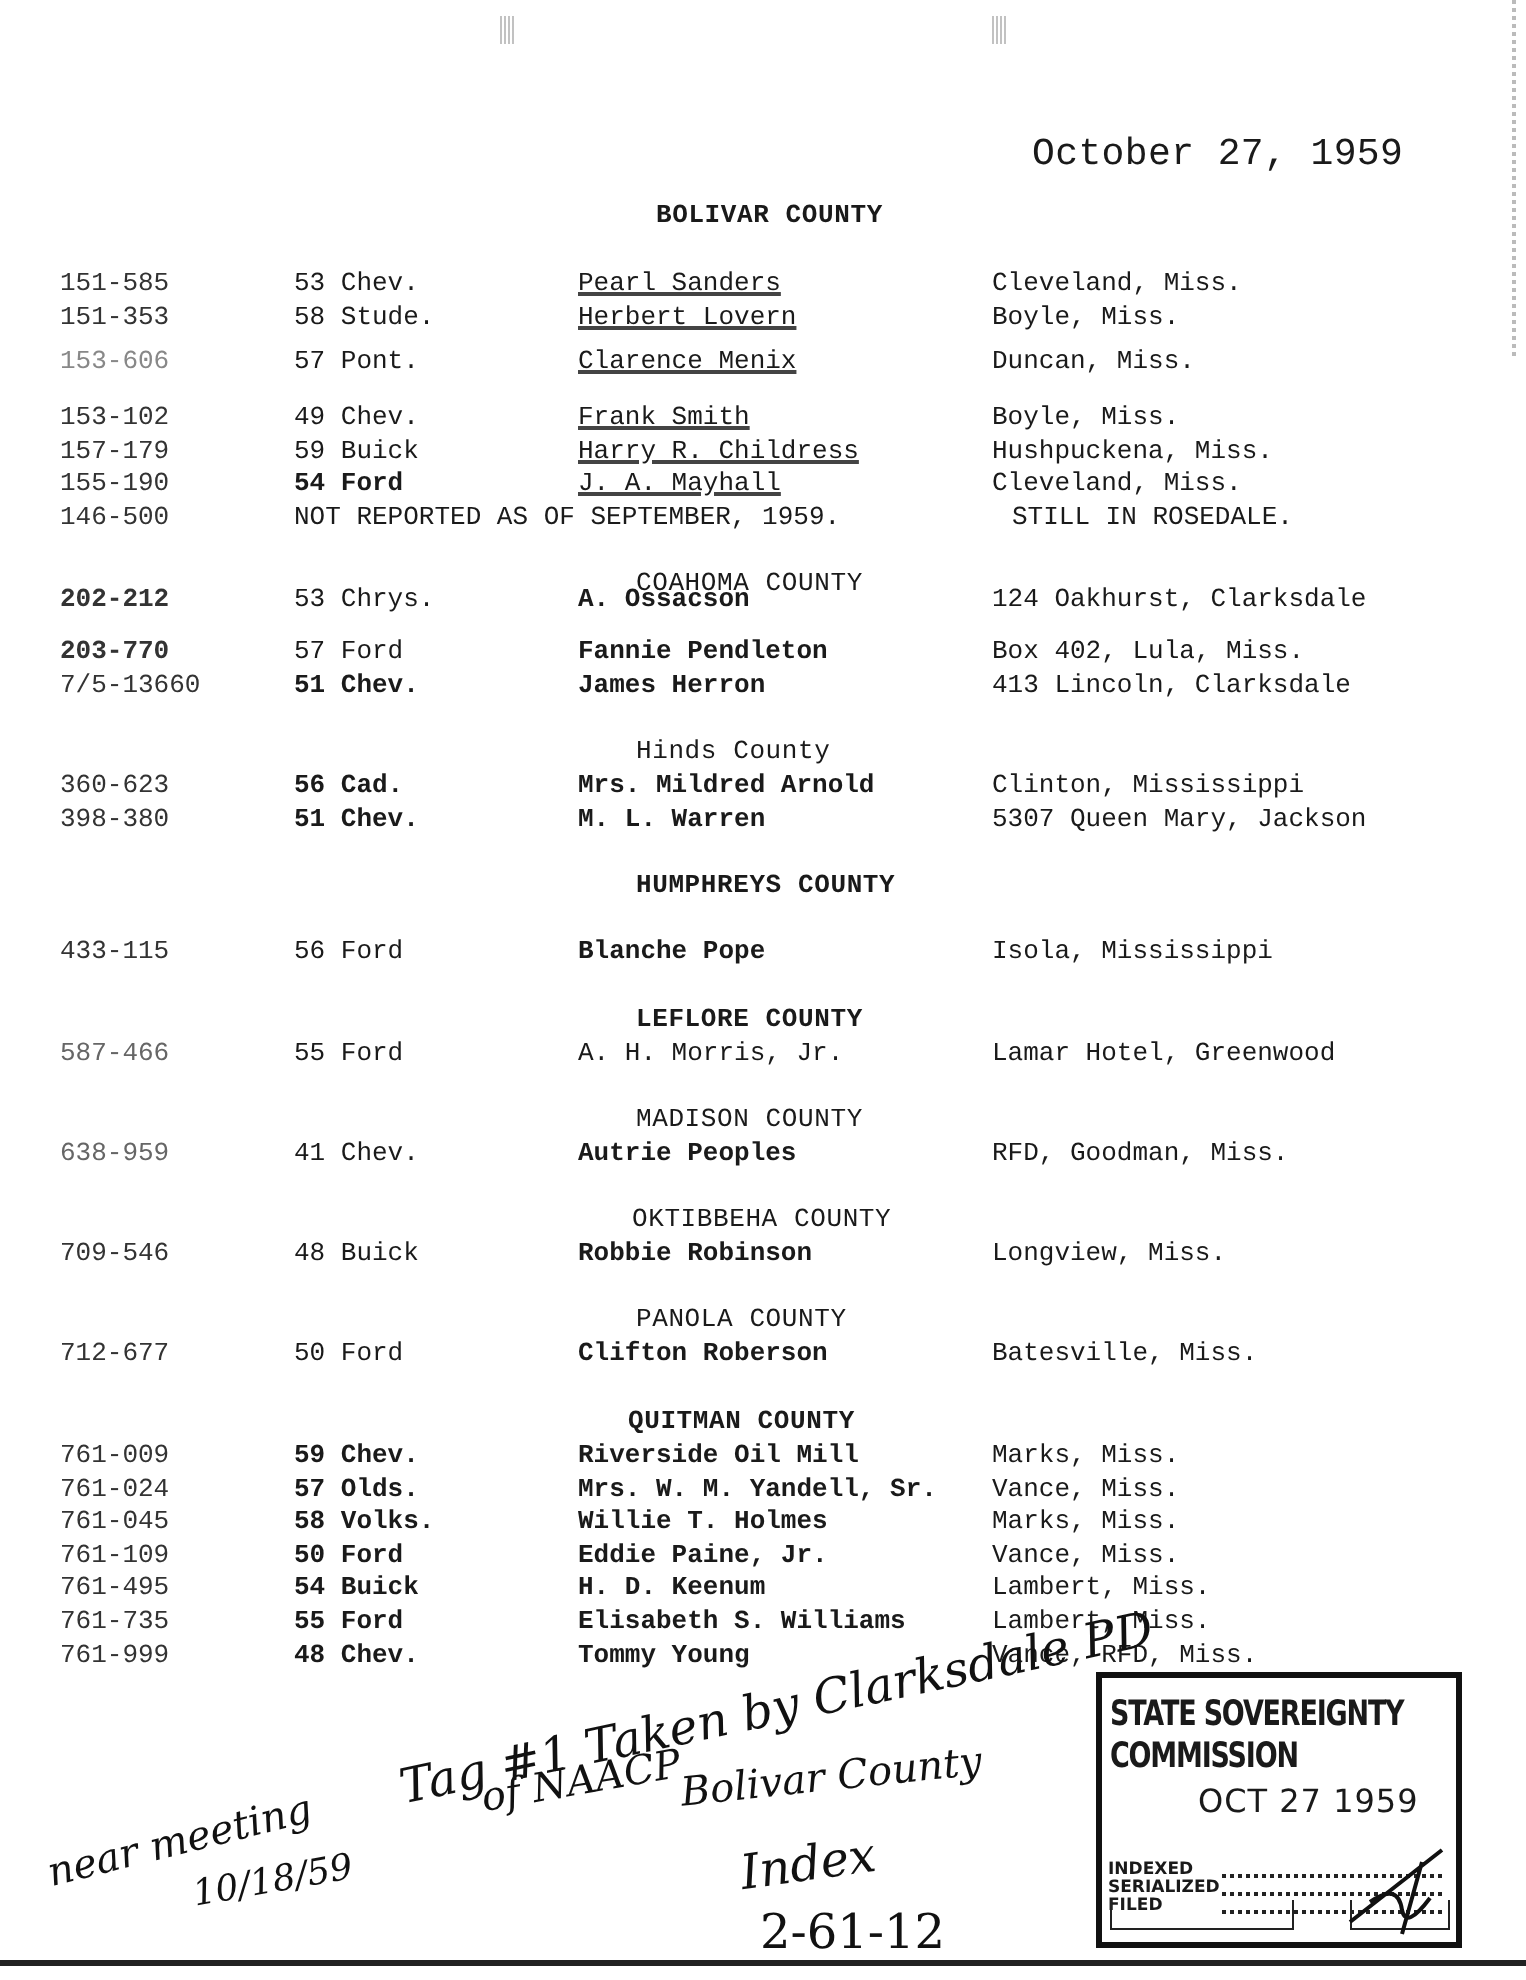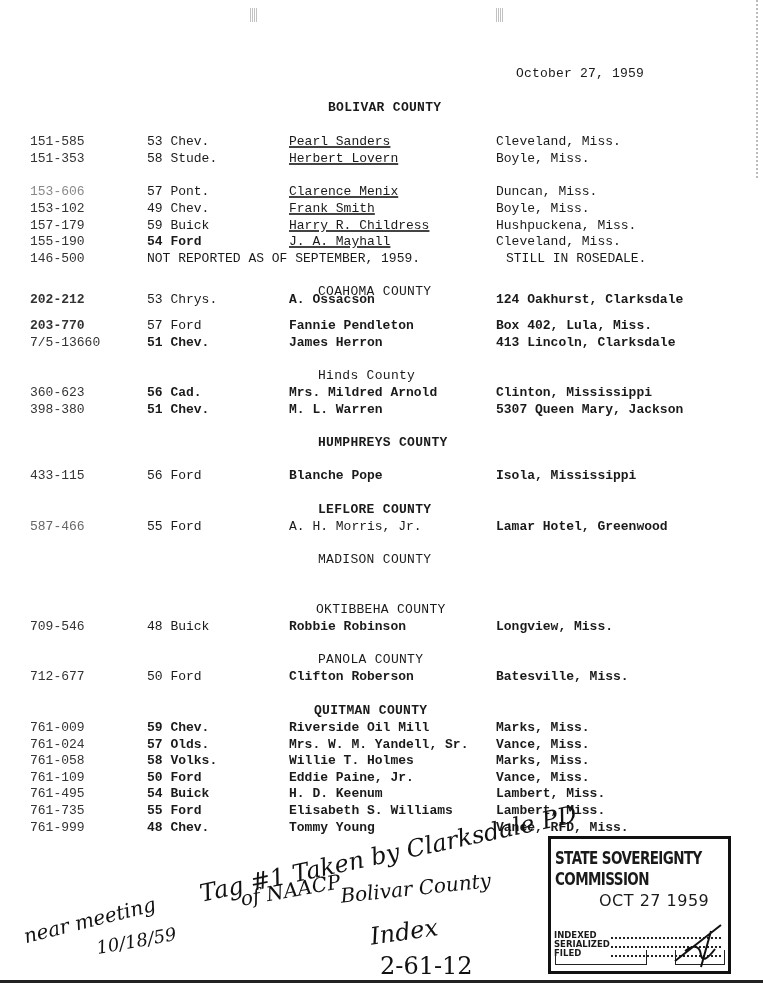--- a/index.html
+++ b/index.html
@@ -1,28 +1,28 @@
 <!DOCTYPE html>
 <html><head>
 <meta charset="utf-8">
 <style>
   html, body { margin: 0; padding: 0; background: #ffffff; }
   body { width: 763px; height: 990px; position: relative; overflow: hidden;
          font-family: "Liberation Mono", "DejaVu Sans Mono", monospace; color: #1a1a1a; }
   .page { position: absolute; left: 0; top: 0; width: 763px; height: 990px; background: #fff; }
   .speck { position: absolute; width: 8px; height: 14px;
            background: repeating-linear-gradient(90deg, #999 0 1px, transparent 1px 2px); opacity: .6; }
-  .date { position: absolute; left: 516px; top: 66px; font-size: 13px; letter-spacing: .2px; }
+  .date { position: absolute; left: 516px; top: 66px; font-size: 19px; letter-spacing: .2px; }
   .county { position: absolute; font-size: 13px; font-weight: bold; letter-spacing: .3px; }
   .row { position: absolute; left: 0; width: 653px; height: 17px; font-size: 13px; white-space: nowrap; }
   .row span { position: absolute; top: 0; }
   .c-tag { left: 30px; color: #333; }
   .c-car { left: 147px; }
   .c-name { left: 289px; font-weight: bold; }
-  .c-addr { left: 496px; font-weight: bold; }
+  .c-addr { left: 496px; font-weight: normal; }
   .c-note { left: 147px; }
   .struck { text-decoration: underline; text-decoration-thickness: 2px; text-decoration-color: #444; }
   .hand { position: absolute; font-family: "DejaVu Serif", serif; font-style: italic; color: #111; }
   .stamp { position: absolute; left: 548px; top: 836px; width: 183px; height: 138px;
            border: 3px solid #111; box-sizing: border-box; font-family: "DejaVu Sans", sans-serif; }
   .stamp-title { position: absolute; left: 4px; top: 8px; font-size: 13.5px; font-weight: bold;
                  letter-spacing: -.6px; transform: scaleY(1.3); transform-origin: left top; }
   .stamp-date { position: absolute; left: 48px; top: 52px; font-size: 16px; letter-spacing: .5px; }
   .stamp-lines { position: absolute; left: 3px; top: 92px; font-size: 8.5px; font-weight: bold; line-height: 9px; }
   .stamp-dots { position: absolute; left: 60px; border-bottom: 2px dotted #222; width: 110px; }
@@ -50,21 +50,21 @@
     <span class="c-car">53 Chev.</span>
     <span class="c-name struck" style="font-weight:normal">Pearl Sanders</span>
     <span class="c-addr" style="font-weight:normal">Cleveland, Miss.</span>
   </div>
   <div class="row" style="top:151px;">
     <span class="c-tag">151-353</span>
     <span class="c-car">58 Stude.</span>
     <span class="c-name struck" style="font-weight:normal">Herbert Lovern</span>
     <span class="c-addr" style="font-weight:normal">Boyle, Miss.</span>
   </div>
-  <div class="row" style="top:184px;padding-left:23px;">
+  <div class="row" style="top:173px;padding-left:23px;">
     <span class="c-tag" style="color:#888">153-606</span>
     <span class="c-car">57 Pont.</span>
     <span class="c-name struck" style="font-weight:normal">Clarence Menix</span>
     <span class="c-addr" style="font-weight:normal">Duncan, Miss.</span>
   </div>
   <div class="row" style="top:201px;">
     <span class="c-tag">153-102</span>
     <span class="c-car">49 Chev.</span>
     <span class="c-name struck" style="font-weight:normal">Frank Smith</span>
     <span class="c-addr" style="font-weight:normal">Boyle, Miss.</span>
@@ -131,20 +131,26 @@
 
   <div class="county" style="left:318px;top:502px;">LEFLORE COUNTY</div>
   <div class="row" style="top:519px;">
     <span class="c-tag" style="color:#666">587-466</span>
     <span class="c-car">55 Ford</span>
     <span class="c-name" style="font-weight:normal">A. H. Morris, Jr.</span>
     <span class="c-addr">Lamar Hotel, Greenwood</span>
   </div>
 
   <div class="county" style="left:318px;top:552px;font-weight:normal">MADISON COUNTY</div>
+  <div class="row" style="top:569px;">
+    <span class="c-tag" style="color:#666">638-959</span>
+    <span class="c-car">41 Chev.</span>
+    <span class="c-name">Autrie Peoples</span>
+    <span class="c-addr" style="font-weight:normal">RFD, Goodman, Miss.</span>
+  </div>
 
   <div class="county" style="left:316px;top:602px;font-weight:normal">OKTIBBEHA COUNTY</div>
   <div class="row" style="top:619px;">
     <span class="c-tag">709-546</span>
     <span class="c-car">48 Buick</span>
     <span class="c-name">Robbie Robinson</span>
     <span class="c-addr">Longview, Miss.</span>
   </div>
 
   <div class="county" style="left:318px;top:652px;font-weight:normal">PANOLA COUNTY</div>
@@ -162,21 +168,21 @@
     <span class="c-name">Riverside Oil Mill</span>
     <span class="c-addr">Marks, Miss.</span>
   </div>
   <div class="row" style="top:737px;">
     <span class="c-tag">761-024</span>
     <span class="c-car" style="font-weight:bold">57 Olds.</span>
     <span class="c-name">Mrs. W. M. Yandell, Sr.</span>
     <span class="c-addr">Vance, Miss.</span>
   </div>
   <div class="row" style="top:753px;">
-    <span class="c-tag">761-058</span>
+    <span class="c-tag">761-045</span>
     <span class="c-car" style="font-weight:bold">58 Volks.</span>
     <span class="c-name">Willie T. Holmes</span>
     <span class="c-addr">Marks, Miss.</span>
   </div>
   <div class="row" style="top:770px;">
     <span class="c-tag">761-109</span>
     <span class="c-car" style="font-weight:bold">50 Ford</span>
     <span class="c-name">Eddie Paine, Jr.</span>
     <span class="c-addr">Vance, Miss.</span>
   </div>

